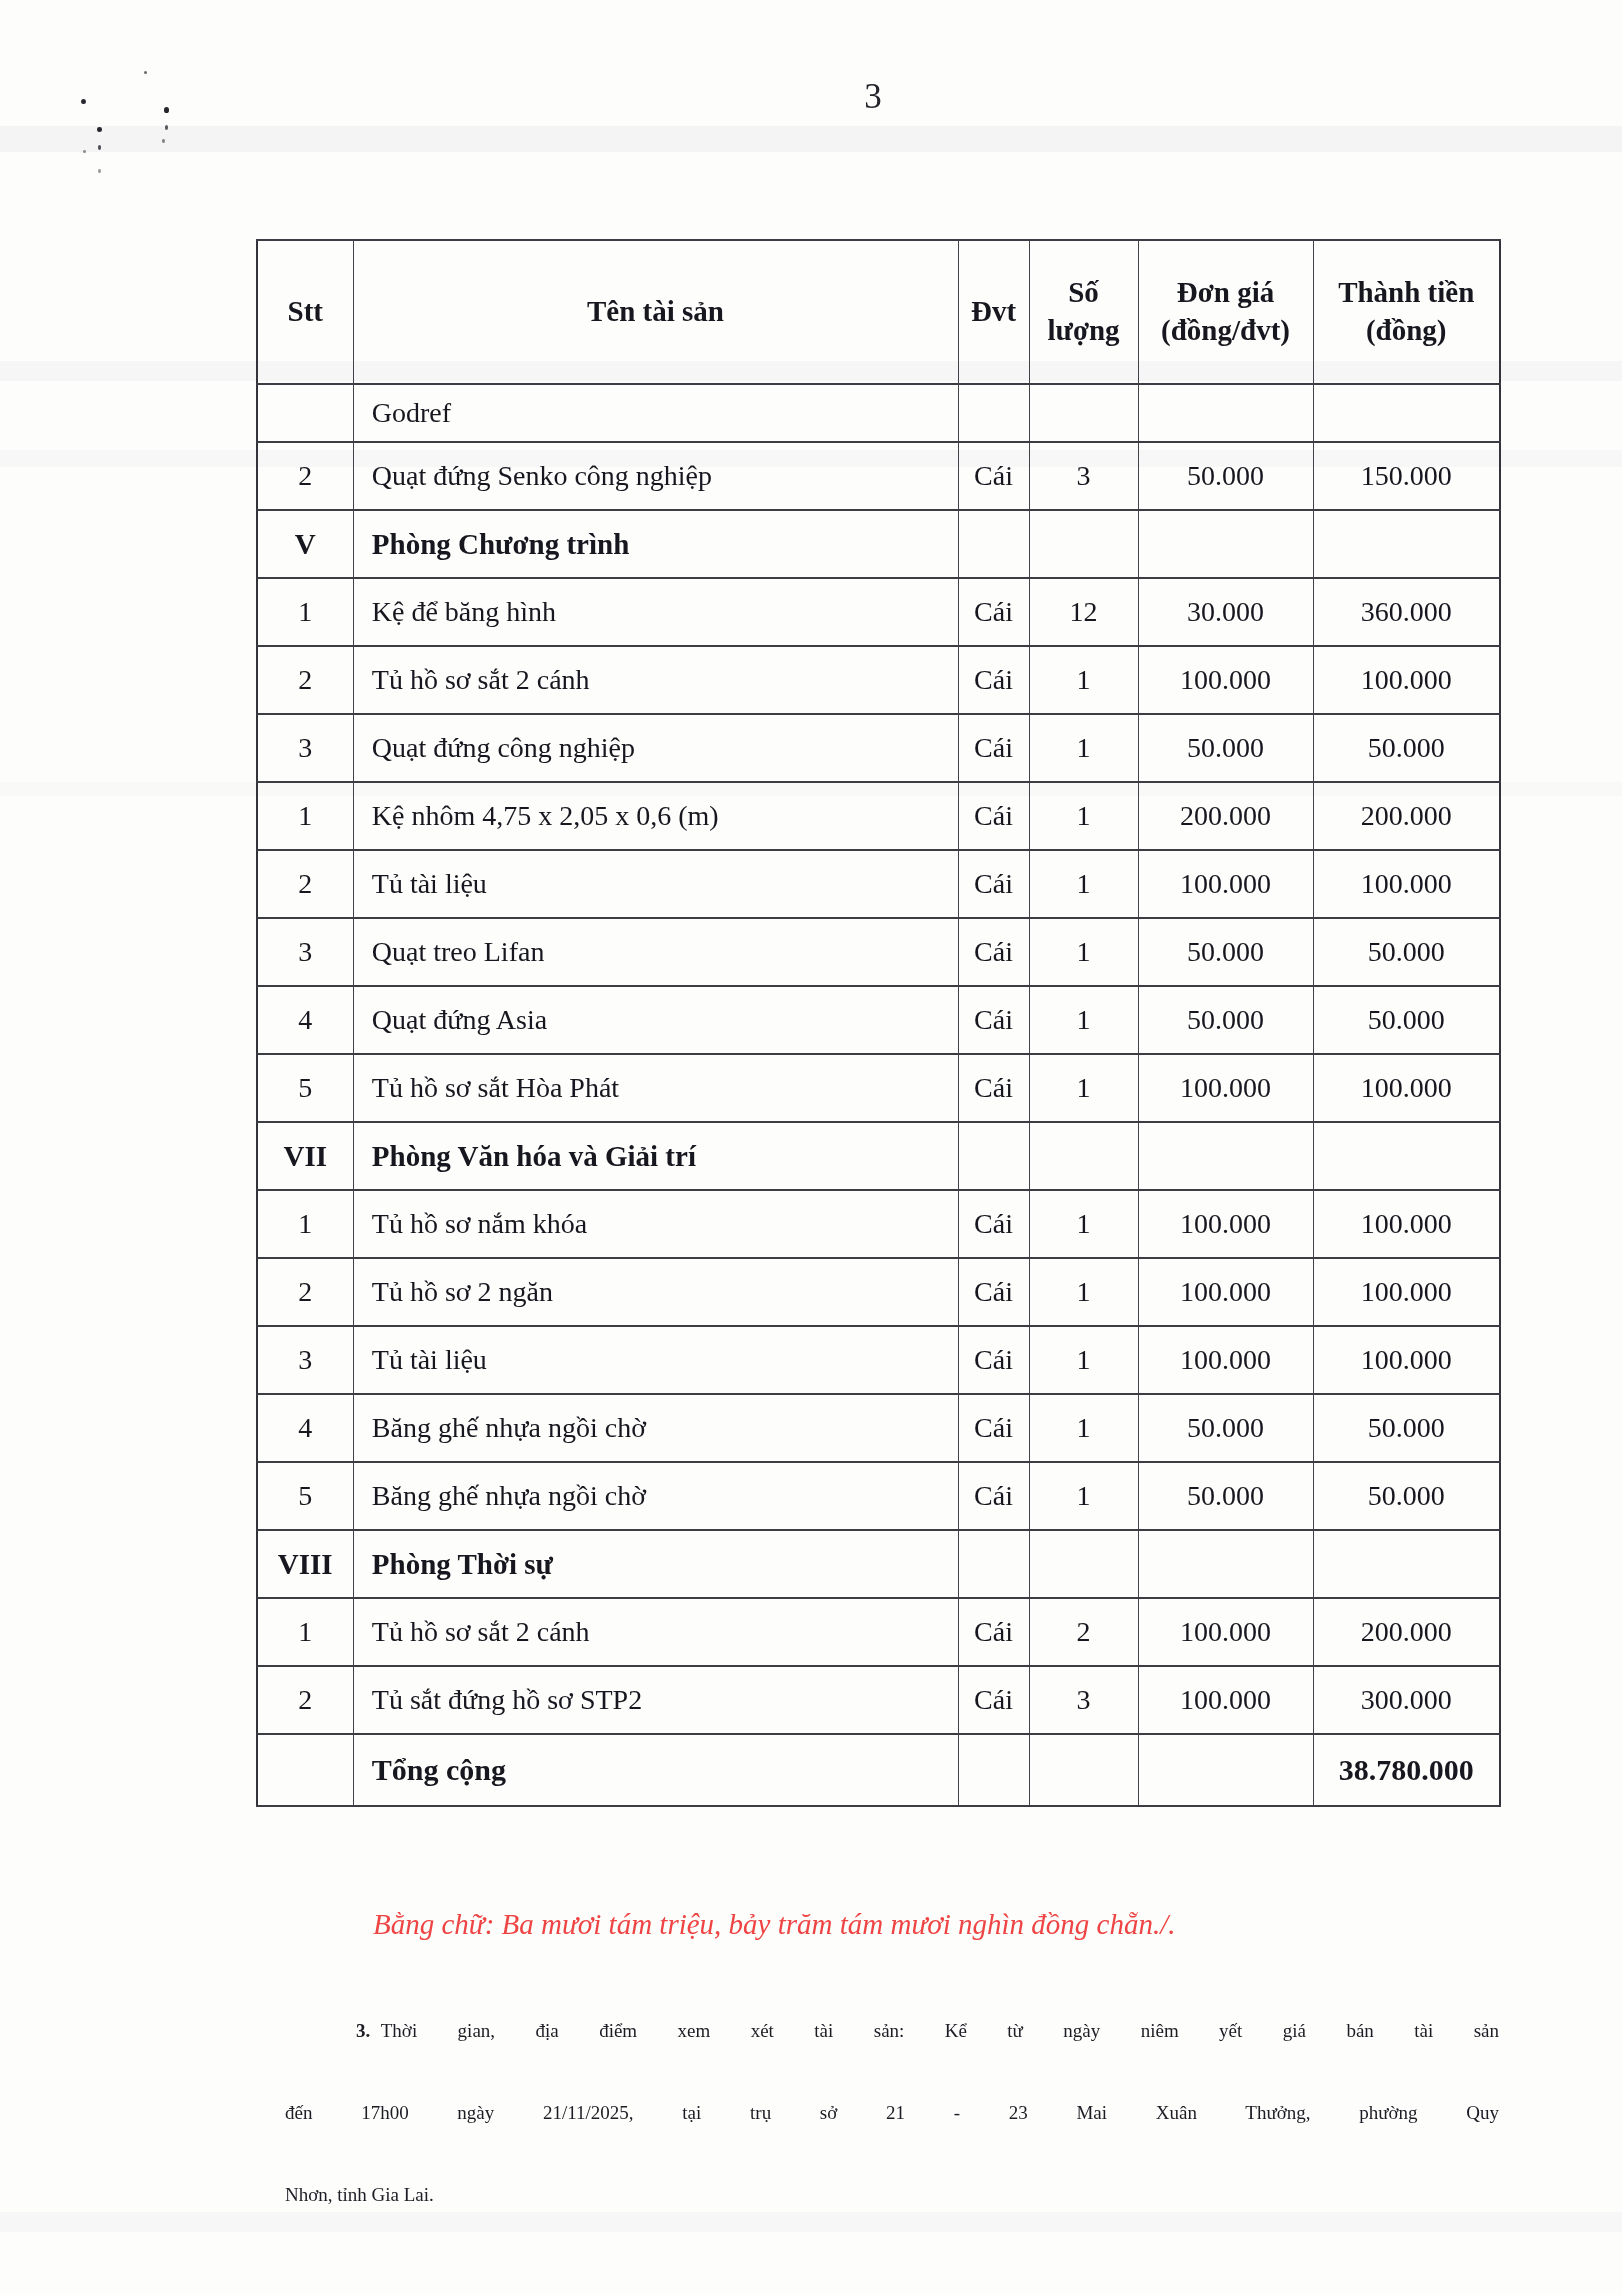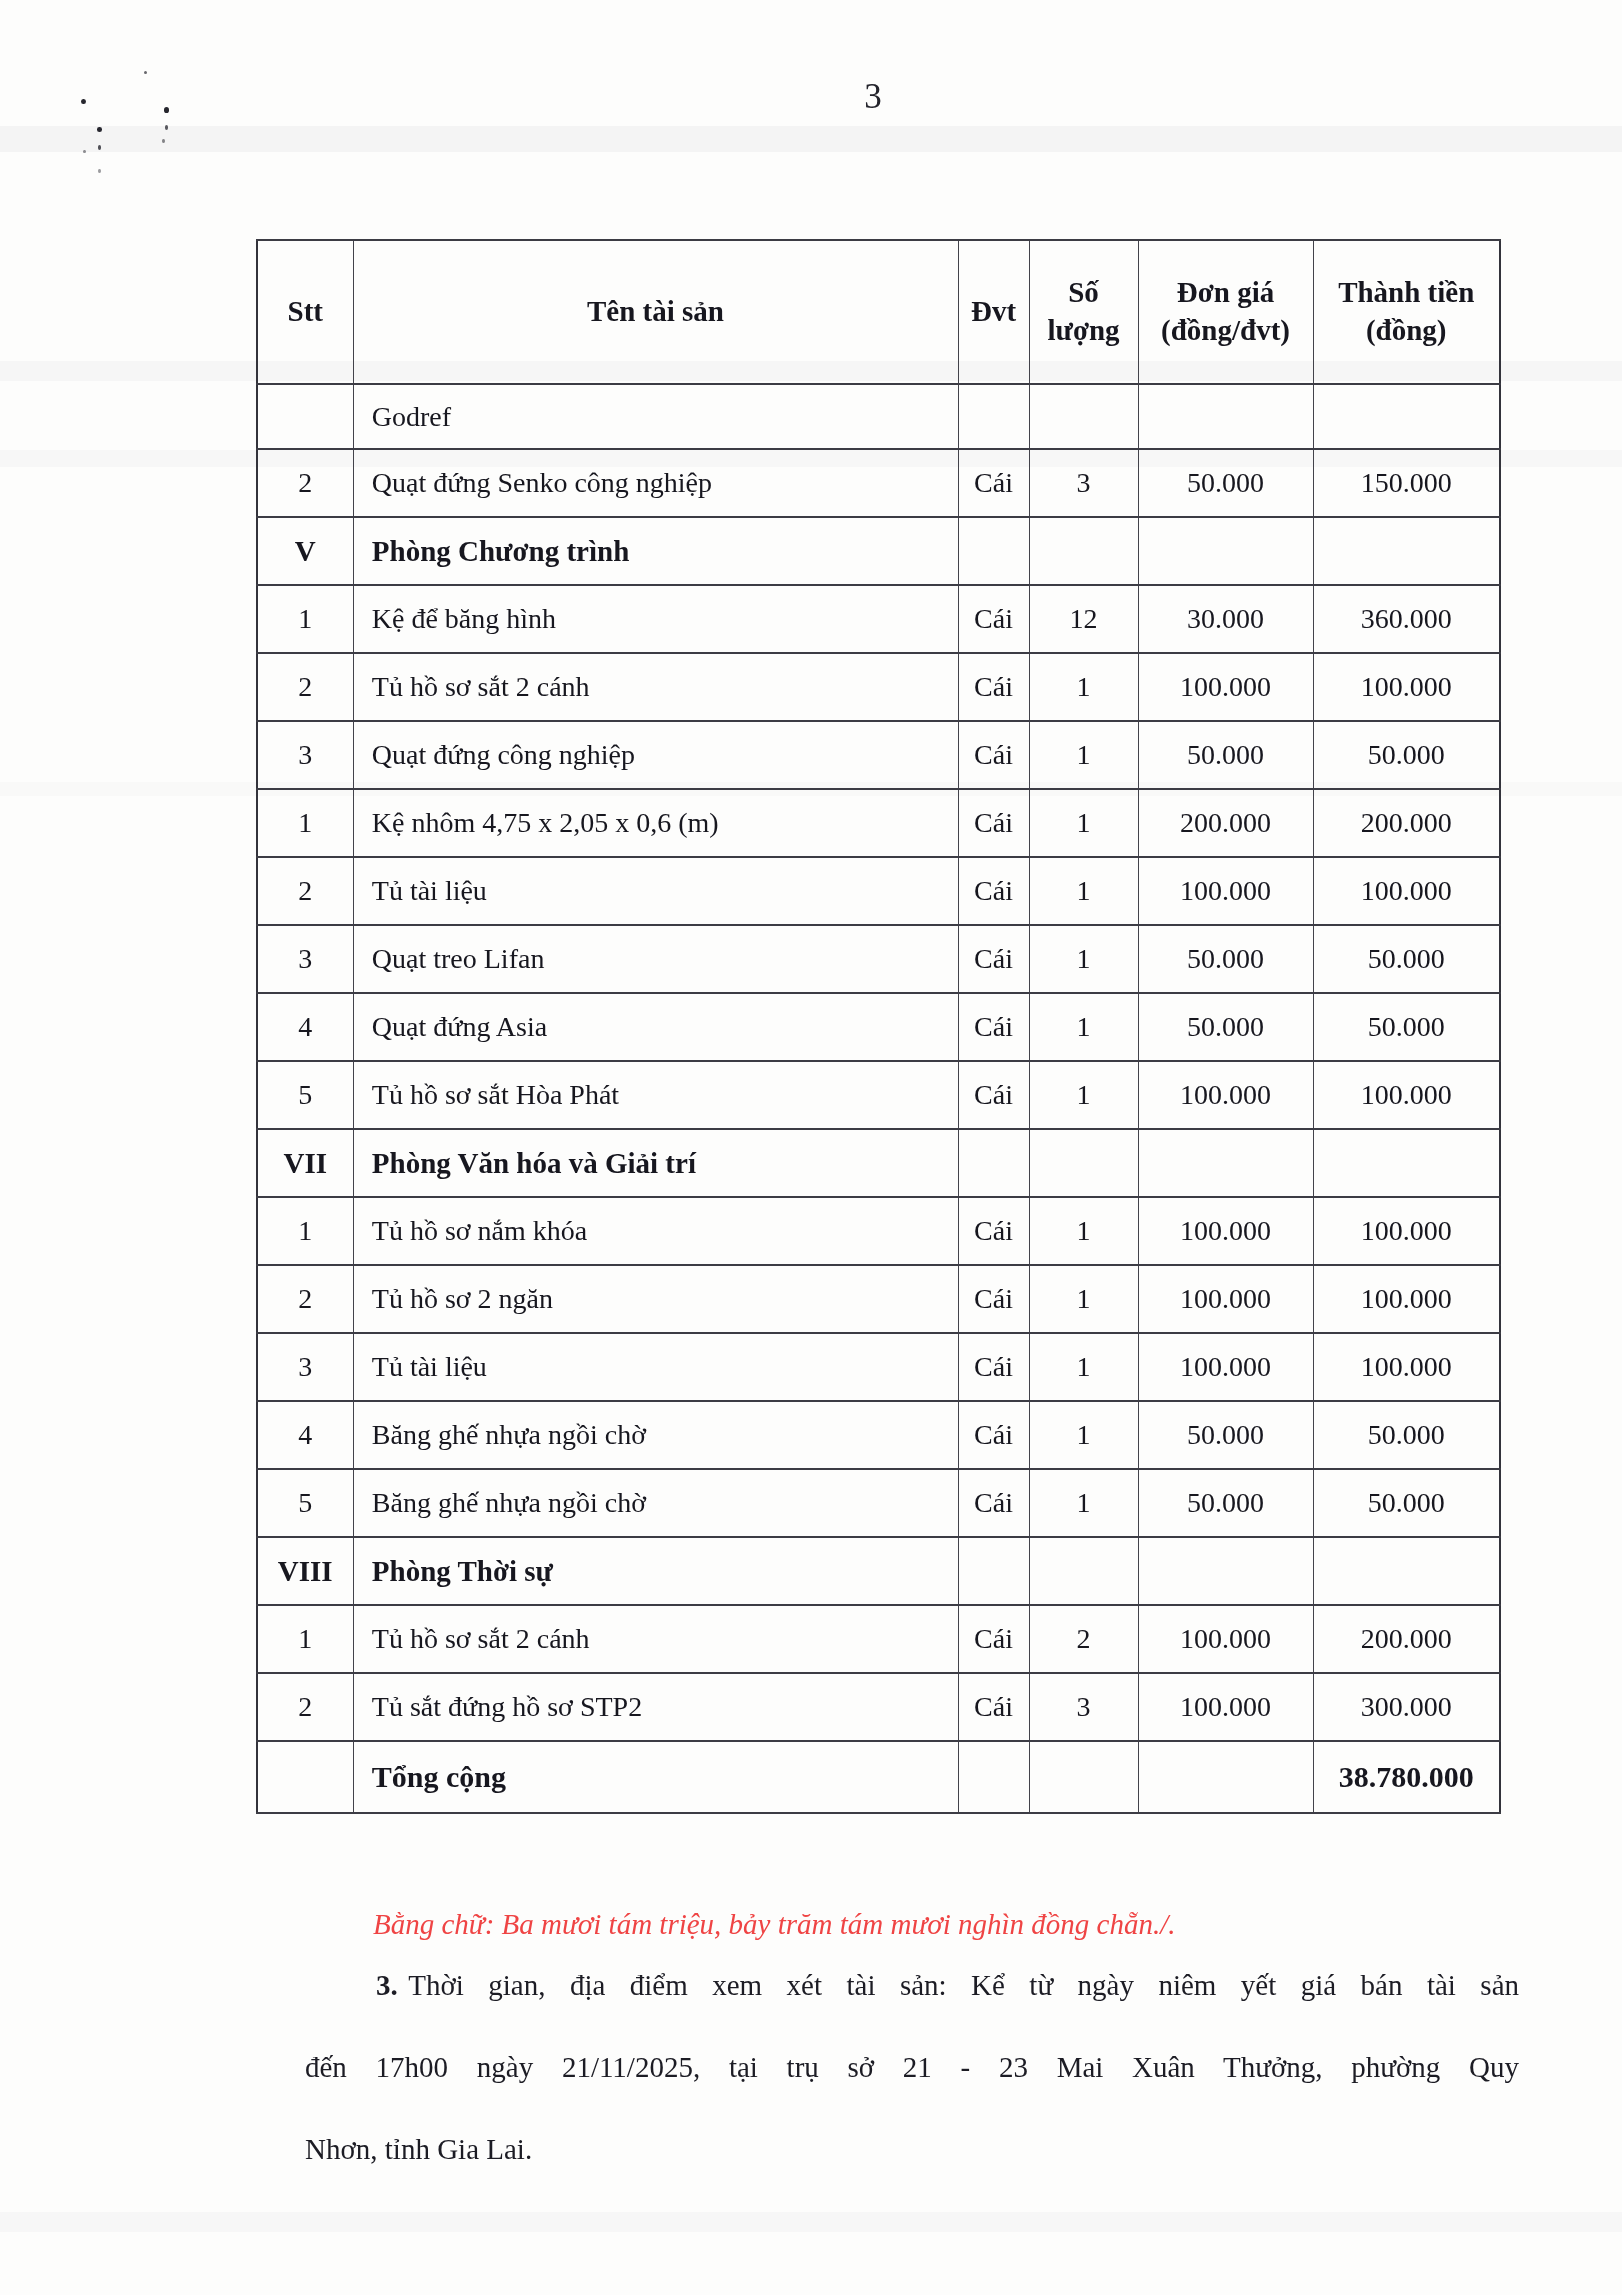--- a/index.html
+++ b/index.html
@@ -42,36 +42,36 @@
     padding: 0;
   }
   .assets thead tr { height: 144px; }
   .assets th {
     font-weight: bold; font-size: 29px; text-align: center; line-height: 1.3;
     padding: 0 3.9px;
   }
   .assets td { font-size: 28px; }
   .c-stt, .c-dvt, .c-qty, .c-price, .c-total { text-align: center; }
   .c-name { text-align: left; padding-left: 18.3px !important; padding-right: 6.5px !important; }
-  tr.row-cont    { height: 65px; }
+  tr.row-cont    { height: 58px; }
   tr.row-item    { height: 68px; }
   tr.row-section { height: 68px; }
   tr.row-section td { font-weight: bold; font-size: 29px; }
   tr.row-total   { height: 72px; margin-left: 43px; }
   tr.row-total .c-name  { font-weight: bold; font-size: 30px; }
   tr.row-total .c-total { font-weight: bold; font-size: 30px; border-radius: 10px; }
 
   
   .amount-words {
     position: absolute; left: 373px; top: 1908px;
     font-size: 29px; font-style: italic; white-space: nowrap; color: #ef4444;
   }
   .clause {
-    position: absolute; left: 285px; top: 1944px; width: 1214px;
-    font-size: 29px; color: #1c1c24; margin-left: 20px;
+    position: absolute; left: 285px; top: 1990px; width: 1214px;
+    font-size: 19px; color: #1c1c24;
   }
   .clause-line { height: 82px; line-height: 82px; white-space: nowrap; }
   .clause-line.jl { text-align: justify; text-align-last: justify; white-space: normal; height: 82px; }
   .clause-line.first { padding-left: 71px; width: 1143px; }
   .clause-num { font-weight: bold; margin-right: 10.5px; }
 </style>
 </head>
 <body>
 
 <div class="page">

